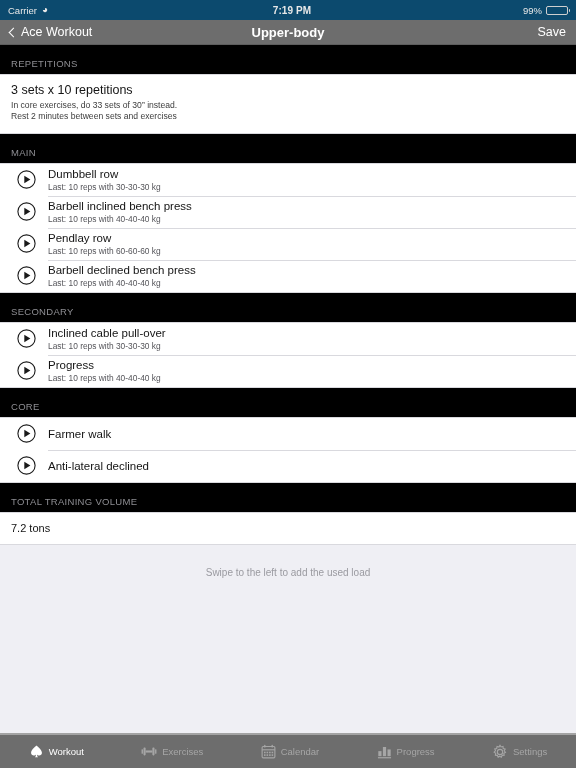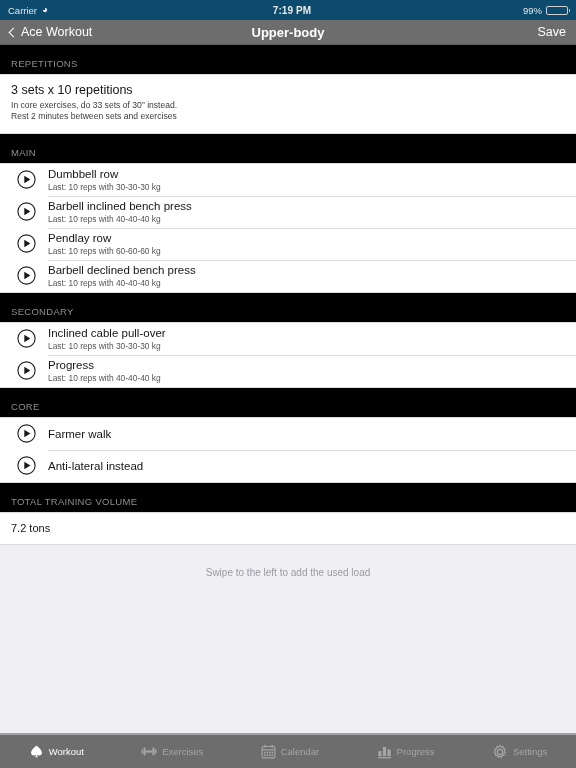--- a/index.html
+++ b/index.html
@@ -377,21 +377,21 @@
         </span>
       </div>
       <div class="exercise-row row-one-line">
         <span class="play-icon">
           <svg width="19" height="19" viewBox="0 0 19 19">
               <circle cx="9.5" cy="9.5" r="8.6" fill="none" stroke="#1a1a1a" stroke-width="1.1"></circle>
               <path d="M7.3 5.7 L13.4 9.5 L7.3 13.3 Z" fill="#1a1a1a"></path>
             </svg>
         </span>
         <span class="row-text">
-          <span class="row-title">Anti-lateral instead</span>
+          <span class="row-title">Anti-lateral declined</span>
         </span>
       </div>
     </div>
 
     <div class="section-header">TOTAL TRAINING VOLUME</div>
     <div class="card">
       <div class="volume-row">7.2 tons</div>
     </div>
 
     <div class="swipe-hint">Swipe to the left to add the used load</div>

